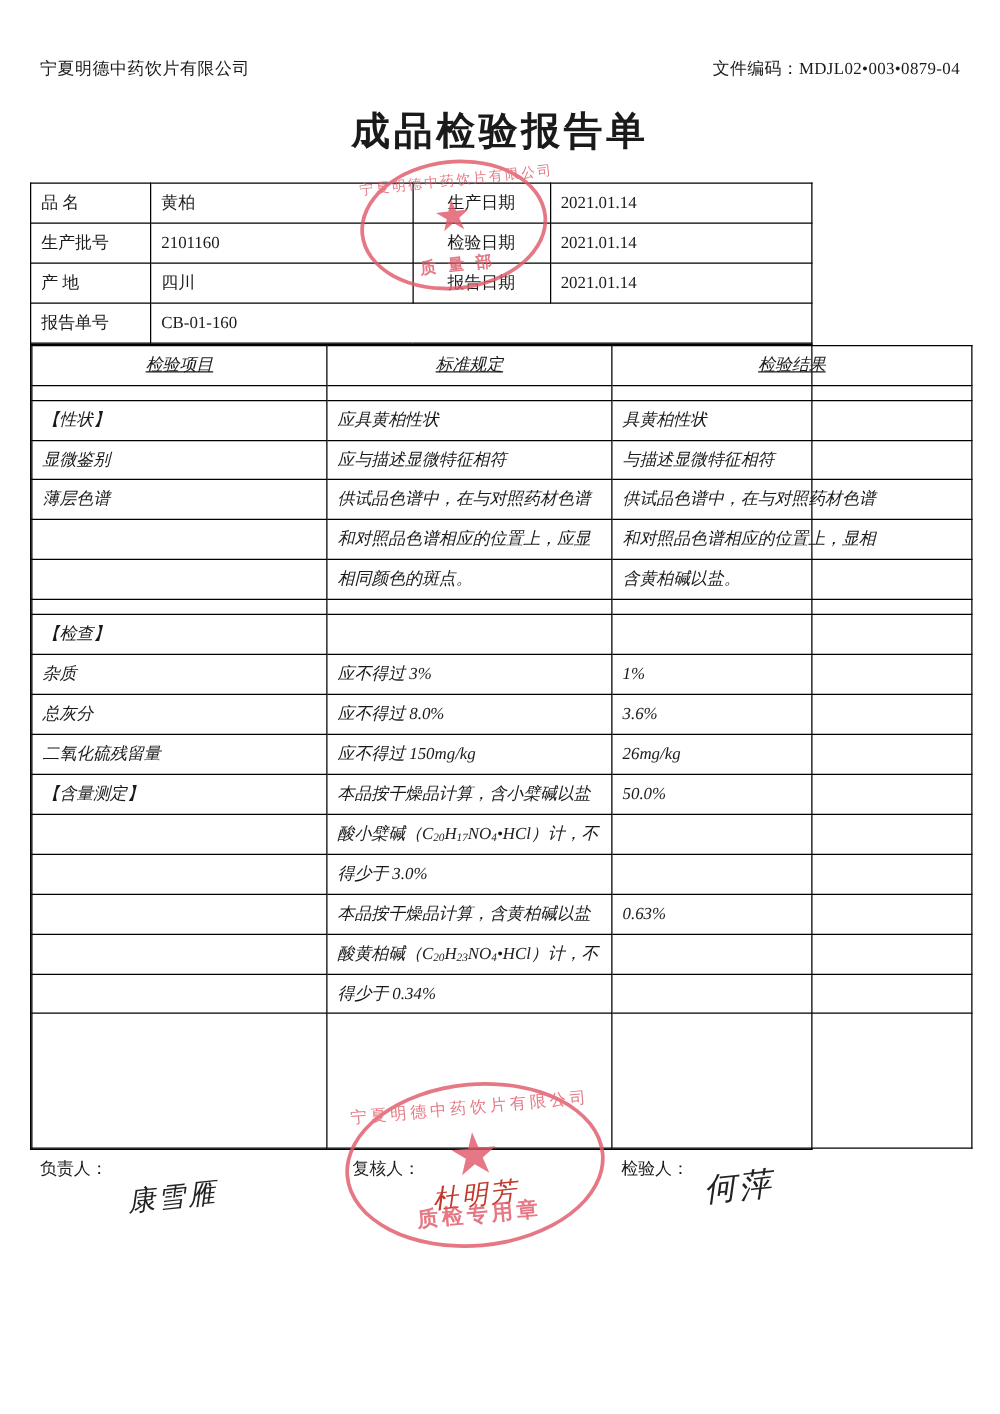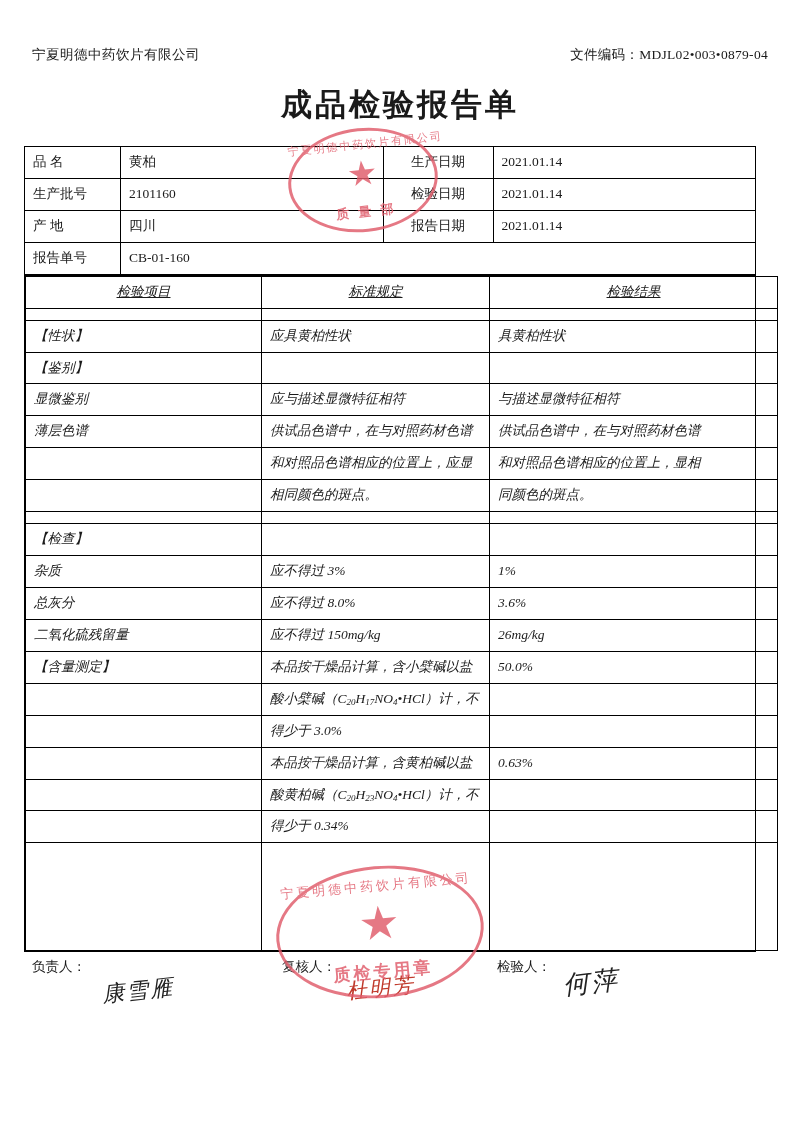--- a/index.html
+++ b/index.html
@@ -29,21 +29,21 @@
   .hdr-left { letter-spacing: 0.5px; }
   .hdr-right { letter-spacing: 0.3px; }
   .title {
     text-align: center;
     font-size: 31px;
     font-weight: bold;
     letter-spacing: 3px;
     margin: 14px 0 20px 0;
   }
   table.doc {
-    width: 732px;
+    width: 626px;
     border-collapse: collapse;
     table-layout: fixed;
   }
   table.doc td {
     border: 1px solid #000;
     font-size: 13.5px;
     padding: 5px 8px;
     vertical-align: top;
     line-height: 1.55;
   }
@@ -208,43 +208,38 @@
                   <td class="c2"></td>
                   <td class="c3"></td>
                 </tr>
 
           <tr>
             <td class="c1 bracket">【性状】</td>
             <td class="c2">应具黄柏性状</td>
             <td class="c3">具黄柏性状</td>
           </tr>
           <tr>
-            <td class="c1 bracket">【鉴别】</td>
-            <td class="c2"></td>
-            <td class="c3"></td>
-          </tr>
-          <tr>
             <td class="c1">显微鉴别</td>
             <td class="c2">应与描述显微特征相符</td>
             <td class="c3">与描述显微特征相符</td>
           </tr>
           <tr>
             <td class="c1">薄层色谱</td>
             <td class="c2">供试品色谱中，在与对照药材色谱</td>
             <td class="c3">供试品色谱中，在与对照药材色谱</td>
           </tr>
           <tr>
             <td class="c1"></td>
             <td class="c2">和对照品色谱相应的位置上，应显</td>
             <td class="c3">和对照品色谱相应的位置上，显相</td>
           </tr>
           <tr>
             <td class="c1"></td>
             <td class="c2">相同颜色的斑点。</td>
-            <td class="c3">同颜色的斑点。</td>
+            <td class="c3">含黄柏碱以盐。</td>
           </tr>
           <tr class="spacer">
                   <td class="c1"></td>
                   <td class="c2"></td>
                   <td class="c3"></td>
                 </tr>
           <tr>
             <td class="c1 bracket">【检查】</td>
             <td class="c2"></td>
             <td class="c3"></td>

